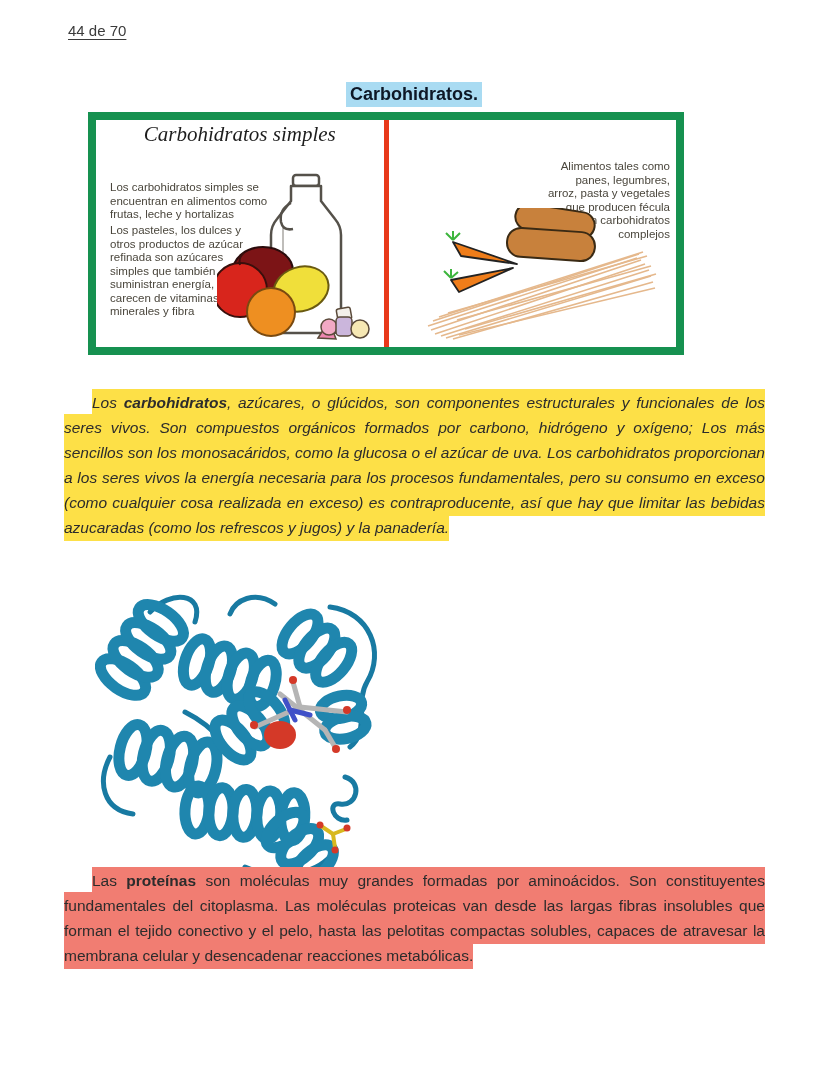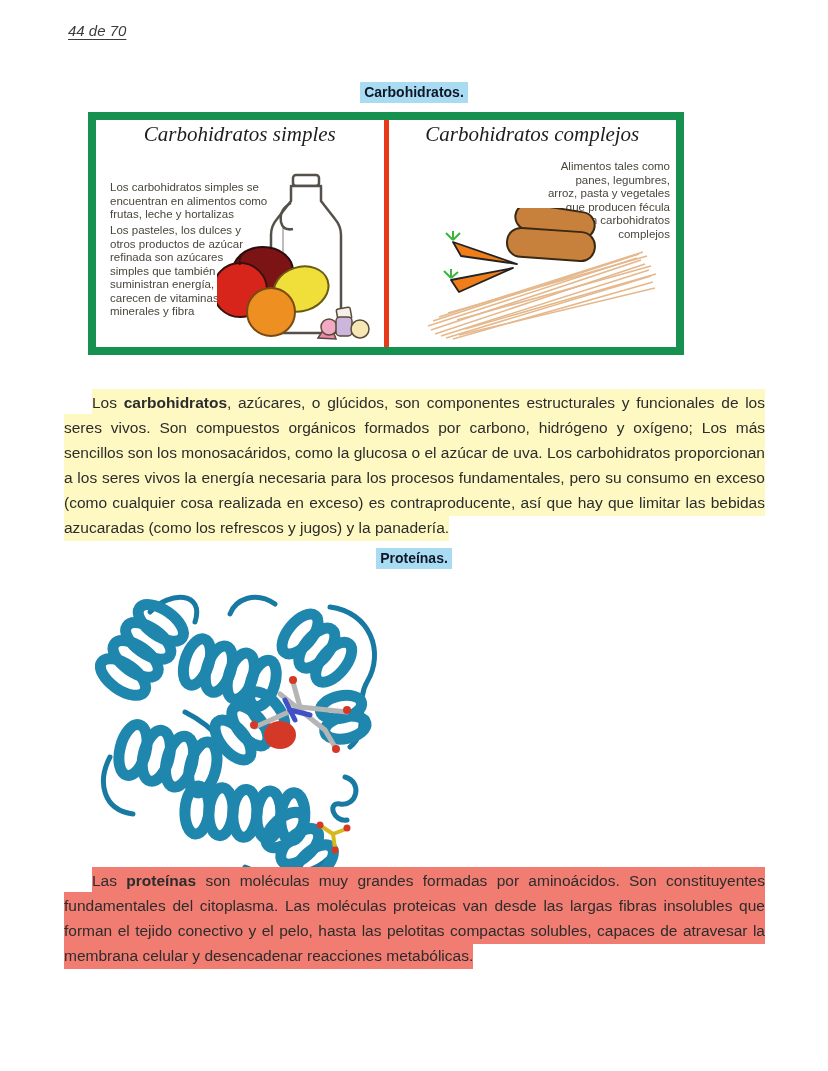--- a/index.html
+++ b/index.html
@@ -2,23 +2,23 @@
 <html><head>
 <meta charset="utf-8">
 <style>
   html,body{margin:0;padding:0;background:#ffffff;}
   .page{
     position:relative;width:828px;height:1071px;background:#ffffff;
     font-family:"Liberation Sans",sans-serif;color:#2f2f2f;overflow:hidden;
   }
   .page-number{
     position:absolute;left:68px;top:22px;font-size:15px;color:#3b3b3b;
-    text-decoration:underline;text-underline-offset:3px;font-style:italic;
-  }
-  .section-heading{position:absolute;left:0;width:100%;text-align:center;font-size:14px;font-weight:bold;color:#0d1726;}
+    text-decoration:underline;text-underline-offset:3px;
+  }
+  .section-heading{position:absolute;left:0;width:100%;text-align:center;font-size:18px;font-weight:bold;color:#0d1726;}
   .section-heading .hl-blue{background:#a9dbf2;padding:2px 4px 3px 4px;}
   .carbs-heading{top:84px;}
   .proteins-heading{top:550px;}
 
   
   .carbs-box{
     position:absolute;left:88px;top:112px;width:596px;height:243px;
     box-sizing:border-box;border:8px solid #169150;background:#8b5cf6;
     display:flex;
   }
@@ -37,21 +37,21 @@
   .rp-art{position:absolute;left:24px;bottom:4px;}
 
   
   .body-para{
     position:absolute;left:64px;width:701px;font-size:15.5px;line-height:25px;
     text-align:justify;text-indent:28px;color:#2c2c2c;margin:0;
   }
   .carbs-para{top:390px;}
   .proteins-para{top:868px;}
   .hl{padding:5px 0;-webkit-box-decoration-break:clone;box-decoration-break:clone;}
-  .hl-green{background:#fef9c3;}
+  .hl-green{background:#fde047;font-style:italic;}
   .hl-red{background:#f17d72;}
   .hl b{font-weight:bold;}
 
   .protein-figure{position:absolute;left:95px;top:582px;width:335px;height:300px;}
 </style>
 </head>
 <body>
 
 <div class="page">
 
@@ -85,21 +85,20 @@
           <circle cx="112" cy="160" r="8" fill="#f2a9c4"></circle>
           <rect x="119" y="150" width="16" height="19" rx="4" fill="#cbb6dc"></rect>
           <circle cx="143" cy="162" r="9" fill="#f6e8b4"></circle>
         </g>
       </svg>
     </div>
 
     <div class="panel-divider"></div>
 
     <div class="panel">
-      <div class="panel-title">Carbohidratos complejos</div>
       <div class="panel-text rp-para-right">Alimentos tales como panes, legumbres, arroz, pasta y vegetales que producen fécula contienen carbohidratos complejos</div>
       <svg class="rp-art" width="250" height="135" viewBox="0 0 250 135">
         <g stroke="#e5b88c" stroke-width="1.6">
           <line x1="18" y1="122" x2="228" y2="52"></line>
           <line x1="22" y1="126" x2="232" y2="56"></line>
           <line x1="15" y1="118" x2="224" y2="50"></line>
           <line x1="28" y1="128" x2="236" y2="62"></line>
           <line x1="20" y1="113" x2="226" y2="46"></line>
           <line x1="33" y1="130" x2="238" y2="68"></line>
           <line x1="26" y1="109" x2="230" y2="44"></line>
@@ -122,23 +121,20 @@
           <path d="M 38,72 L 100,60 L 46,84 Z" fill="#ef7d1a" stroke="#222" stroke-width="1.8" stroke-linejoin="round"></path>
         </g>
       </svg>
     </div>
   </div>
 
   <p class="body-para carbs-para">
     <span class="hl hl-green"><span>Los </span><b>carbohidratos</b><span>, azúcares, o glúcidos, son componentes estructurales y funcionales de los seres vivos. Son compuestos orgánicos formados por carbono, hidrógeno y oxígeno; Los más sencillos son los monosacáridos, como la glucosa o el azúcar de uva. Los carbohidratos proporcionan a los seres vivos la energía necesaria para los procesos fundamentales, pero su consumo en exceso (como cualquier cosa realizada en exceso) es contraproducente, así que hay que limitar las bebidas azucaradas (como los refrescos y jugos) y la panadería.</span></span>
   </p>
 
-  <div class="section-heading proteins-heading">
-    <span class="hl-blue">Proteínas.</span>
-  </div>
 
   <svg class="protein-figure" viewBox="0 0 335 300" width="335" height="300">
     <g fill="none" stroke="#187aa2" stroke-width="5" stroke-linecap="round">
       <path d="M 55,30 C 75,8 110,10 100,40"></path>
       <path d="M 180,22 C 160,8 140,18 135,32"></path>
       <path d="M 235,25 C 275,30 290,70 272,100 C 260,120 275,150 255,165"></path>
       <path d="M 15,175 C 2,200 8,228 38,232"></path>
       <path d="M 250,195 C 268,200 262,225 245,222 C 232,220 238,240 252,238"></path>
       <path d="M 150,285 C 185,300 225,292 240,268"></path>
       <path d="M 90,130 C 110,140 120,150 128,160"></path>

